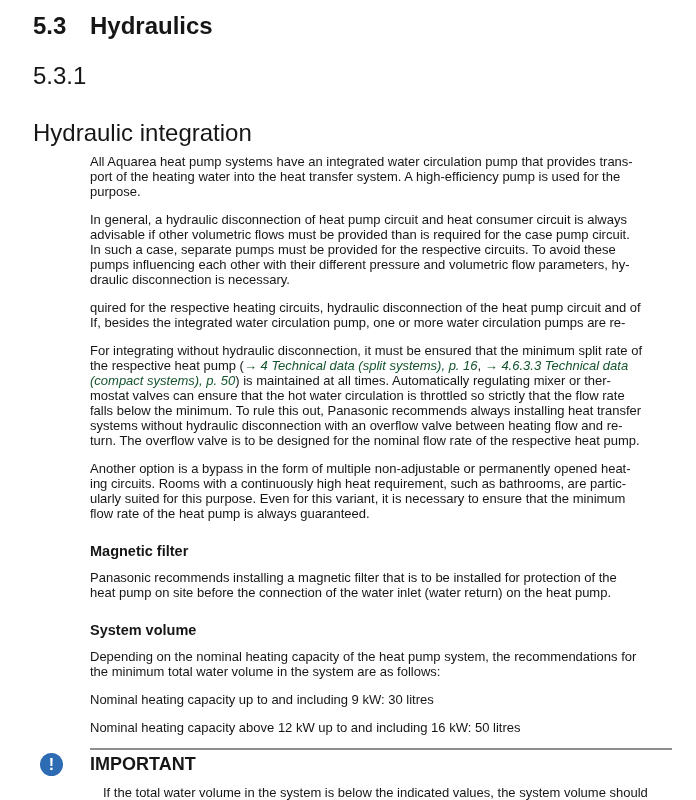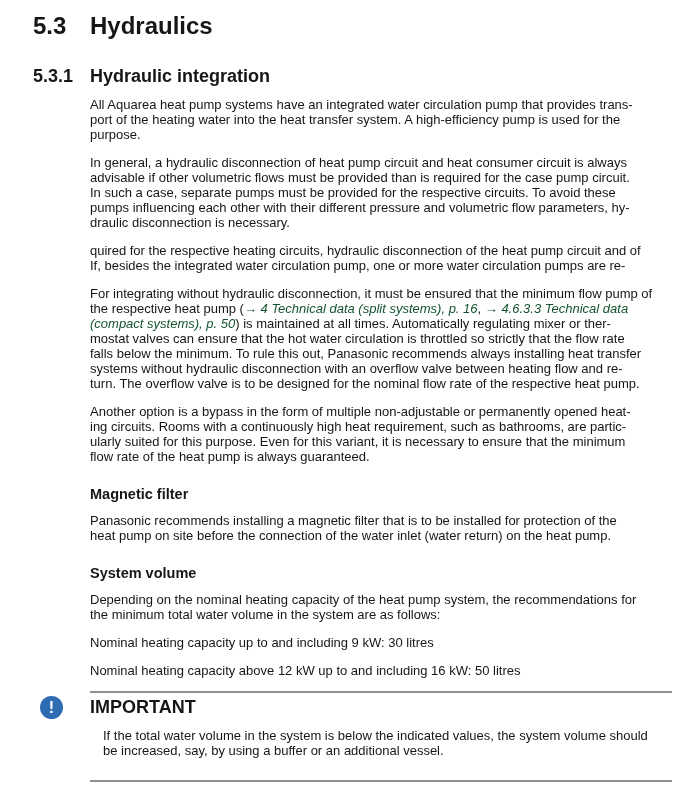--- a/index.html
+++ b/index.html
@@ -17,24 +17,25 @@
   .h1 {
     margin: 0 0 0 33px;
     font-size: 24px;
     font-weight: 700;
     line-height: 26px;
     display: flex;
   }
   .h1 .num { width: 57px; flex: 0 0 57px; }
   .h2 {
     margin: 27px 0 11px 33px;
-    font-size: 18px;
-    font-weight: 700;
+    font-size: 24px;
+    font-weight: 400;
     line-height: 20px;
     display: flex;
+    flex-direction: column;
   }
   .h2 .num { width: 57px; flex: 0 0 57px; }
   .h3 {
     margin: 22px 0 10px 90px;
     font-size: 14.5px;
     font-weight: 700;
     line-height: 17px;
   }
   .para {
     margin: 0 0 13px 90px;
@@ -105,21 +106,21 @@
       <div class="line"><span>advisable if other volumetric flows must be provided than is required for the case pump circuit.</span></div>
       <div class="line"><span>In such a case, separate pumps must be provided for the respective circuits. To avoid these</span></div>
       <div class="line"><span>pumps influencing each other with their different pressure and volumetric flow parameters, hy-</span></div>
       <div class="line"><span>draulic disconnection is necessary.</span></div>
     </div>
   <div class="para">
       <div class="line"><span>quired for the respective heating circuits, hydraulic disconnection of the heat pump circuit and of</span></div>
       <div class="line"><span>If, besides the integrated water circulation pump, one or more water circulation pumps are re-</span></div>
     </div>
   <div class="para">
-      <div class="line"><span>For integrating without hydraulic disconnection, it must be ensured that the minimum flow pump of</span></div>
+      <div class="line"><span>For integrating without hydraulic disconnection, it must be ensured that the minimum split rate of</span></div>
       <div class="line"><span>the respective heat pump (</span><span class="xref-link">→ 4 Technical data (split systems), p. 16</span><span>, </span><span class="xref-link">→ 4.6.3.3 Technical data</span></div>
       <div class="line"><span class="xref-link">(compact systems), p. 50</span><span>) is maintained at all times. Automatically regulating mixer or ther-</span></div>
       <div class="line"><span>mostat valves can ensure that the hot water circulation is throttled so strictly that the flow rate</span></div>
       <div class="line"><span>falls below the minimum. To rule this out, Panasonic recommends always installing heat transfer</span></div>
       <div class="line"><span>systems without hydraulic disconnection with an overflow valve between heating flow and re-</span></div>
       <div class="line"><span>turn. The overflow valve is to be designed for the nominal flow rate of the respective heat pump.</span></div>
     </div>
   <div class="para">
       <div class="line"><span>Another option is a bypass in the form of multiple non-adjustable or permanently opened heat-</span></div>
       <div class="line"><span>ing circuits. Rooms with a continuously high heat requirement, such as bathrooms, are partic-</span></div>

